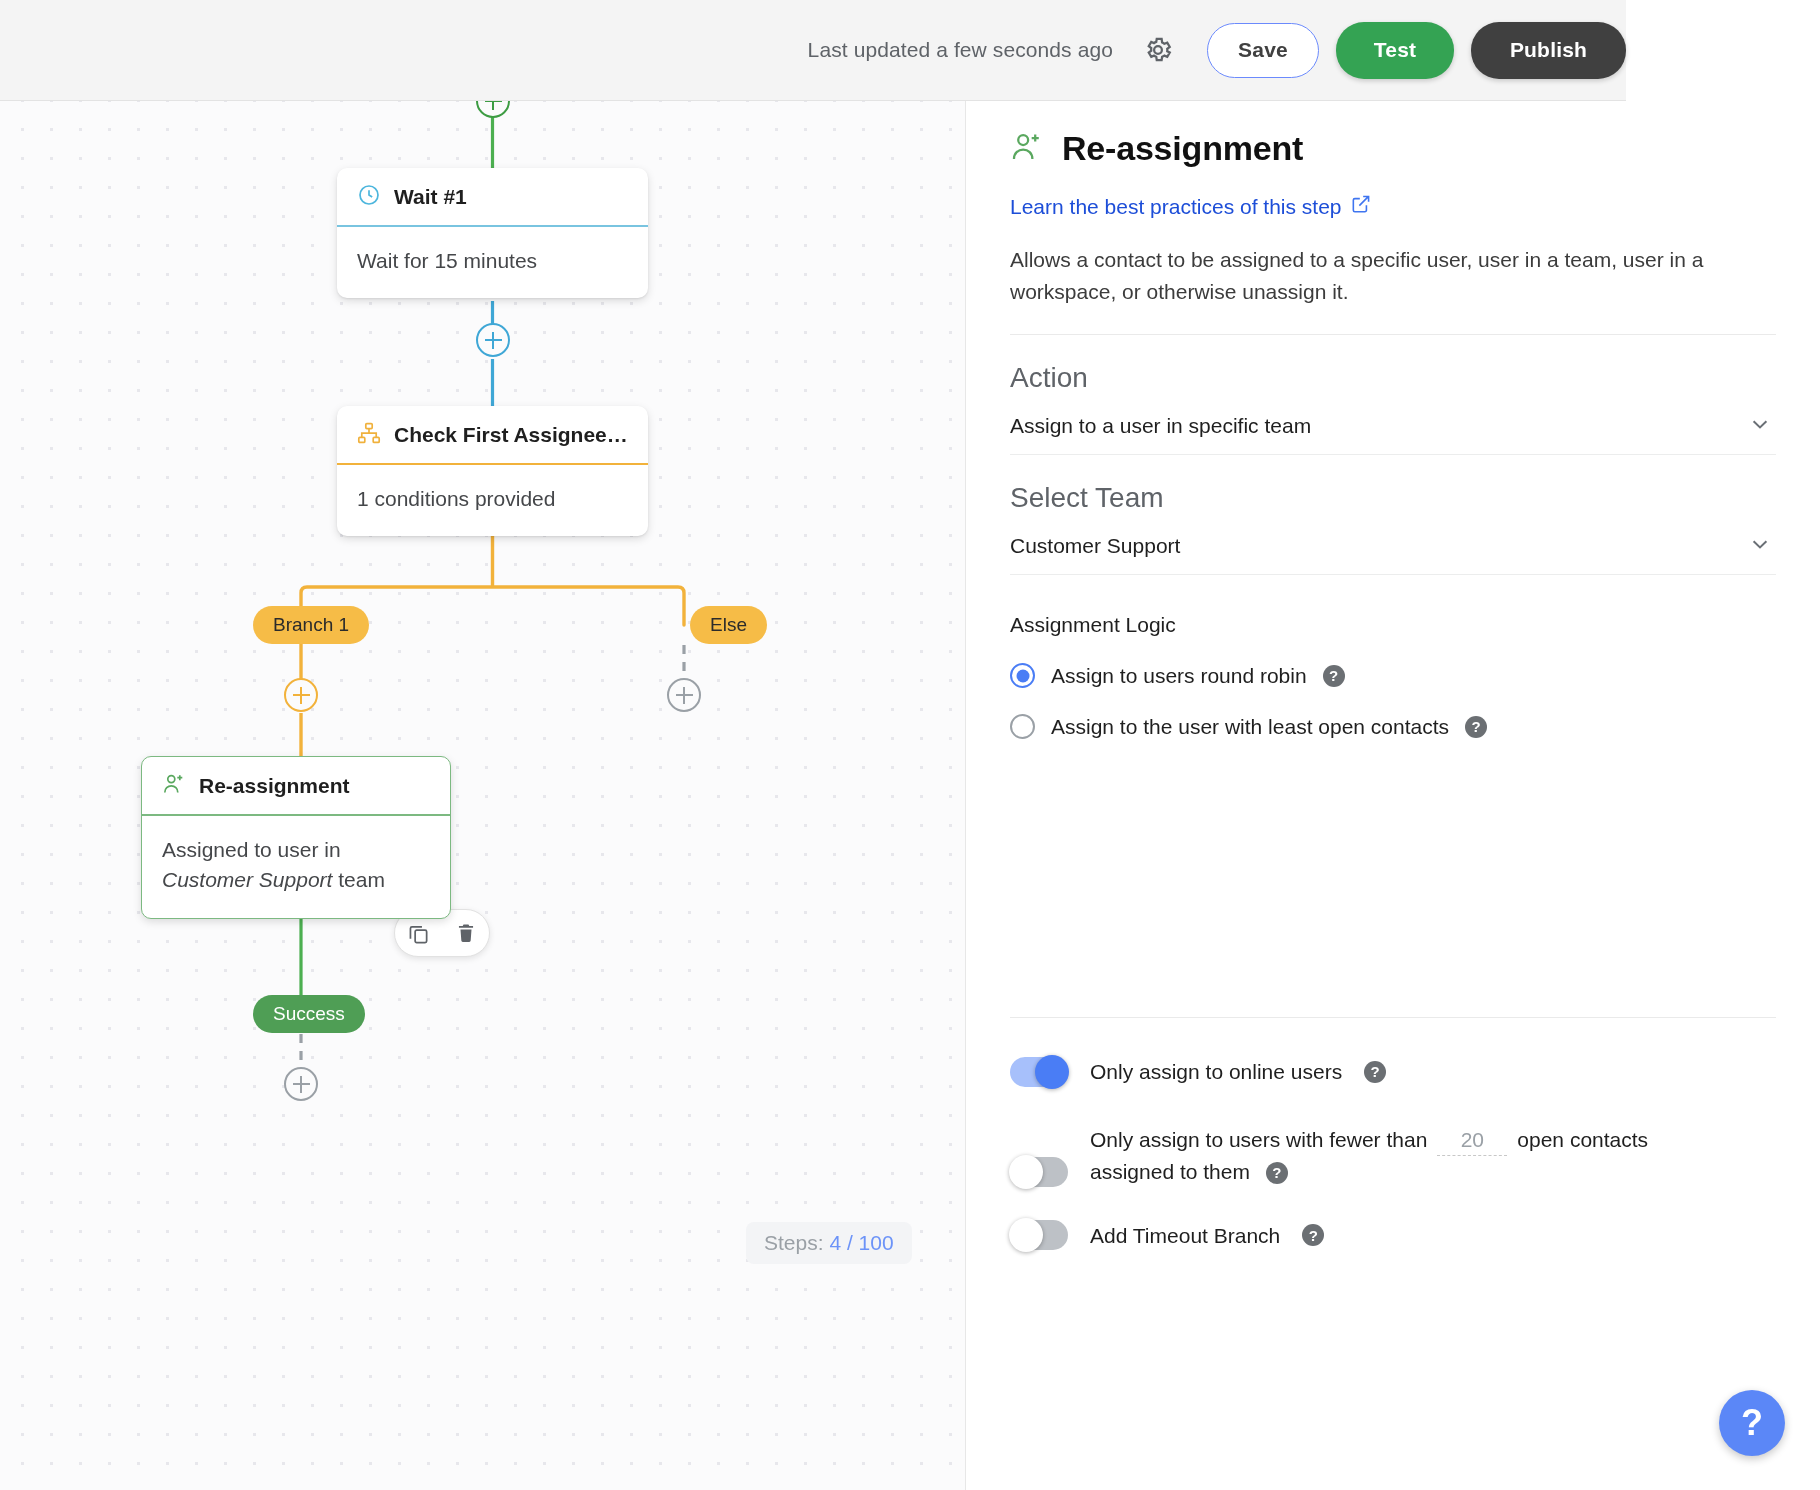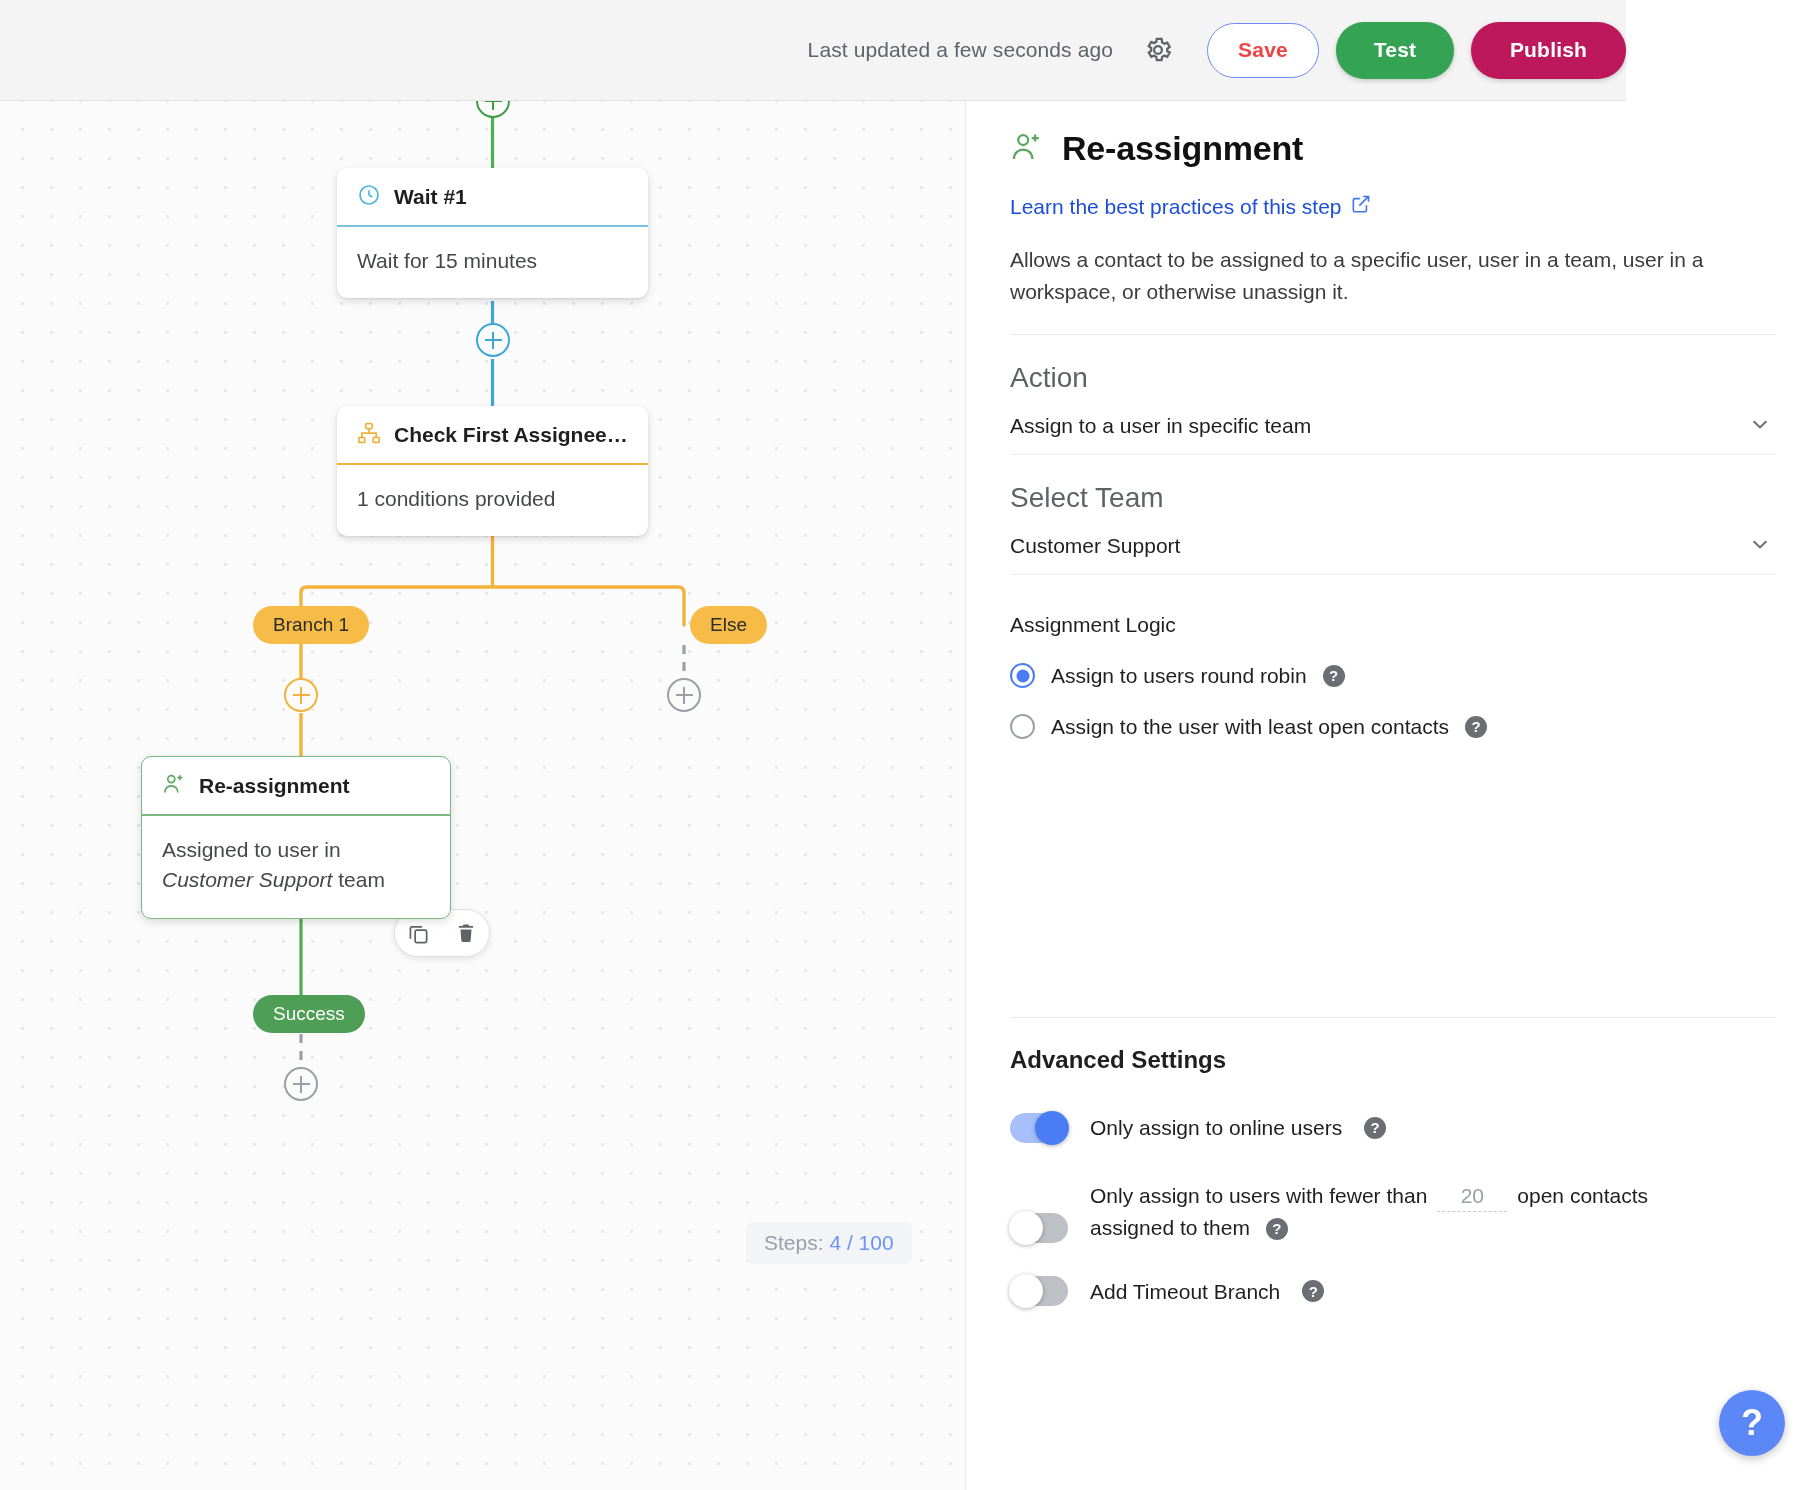--- a/index.html
+++ b/index.html
@@ -26,28 +26,28 @@
     width: 46px; height: 46px; display: flex; align-items: center; justify-content: center;
     margin-right: 26px; cursor: pointer; border-radius: 50%;
   }
   .btn {
     border-radius: 28px; font-size: 21px; font-weight: 600;
     display: flex; align-items: center; justify-content: center;
     cursor: pointer; letter-spacing: .2px;
   }
   .btn-save {
     width: 112px; height: 55px; border: 1px solid #6b8afd;
-    color: #ef4444; background: #ffffff; margin-right: 17px;
+    color: #404040; background: #ffffff; margin-right: 17px;
   }
   .btn-test {
     width: 118px; height: 57px; background: #34a353; color: #fff;
     margin-right: 17px; box-shadow: 0 2px 5px rgba(0,0,0,.18);
   }
   .btn-publish {
-    width: 155px; height: 57px; background: #be185d; color: #fff;
+    width: 155px; height: 57px; background: #404040; color: #fff;
     box-shadow: 0 2px 5px rgba(0,0,0,.18);
   }
 
   
   .canvas {
     position: absolute; left: 0; top: 101px;
     width: 965px; height: 1389px;
     background-color: #fbfbfc;
     background-image: radial-gradient(#e7e7ec 1.6px, transparent 1.7px);
     background-size: 29px 29px;
@@ -385,21 +385,20 @@
     </div>
 
     <div class="radio-row">
       <span class="radio"></span>
       <span class="radio-label">Assign to the user with least open contacts</span>
       <span class="qmark">?</span>
     </div>
 
     <div class="rp-hr" style="margin-top:278px;"></div>
 
-    <div class="adv-title" style="margin-top:28px;">Advanced Settings</div>
 
     <div class="toggle-row" style="margin-top:38px; align-items:center;">
       <span class="toggle on">
           <span class="knob"></span>
         </span>
       <span class="toggle-label">Only assign to online users</span>
       <span class="qmark">?</span>
     </div>
 
     <div class="toggle-row" style="margin-top:36px;">

